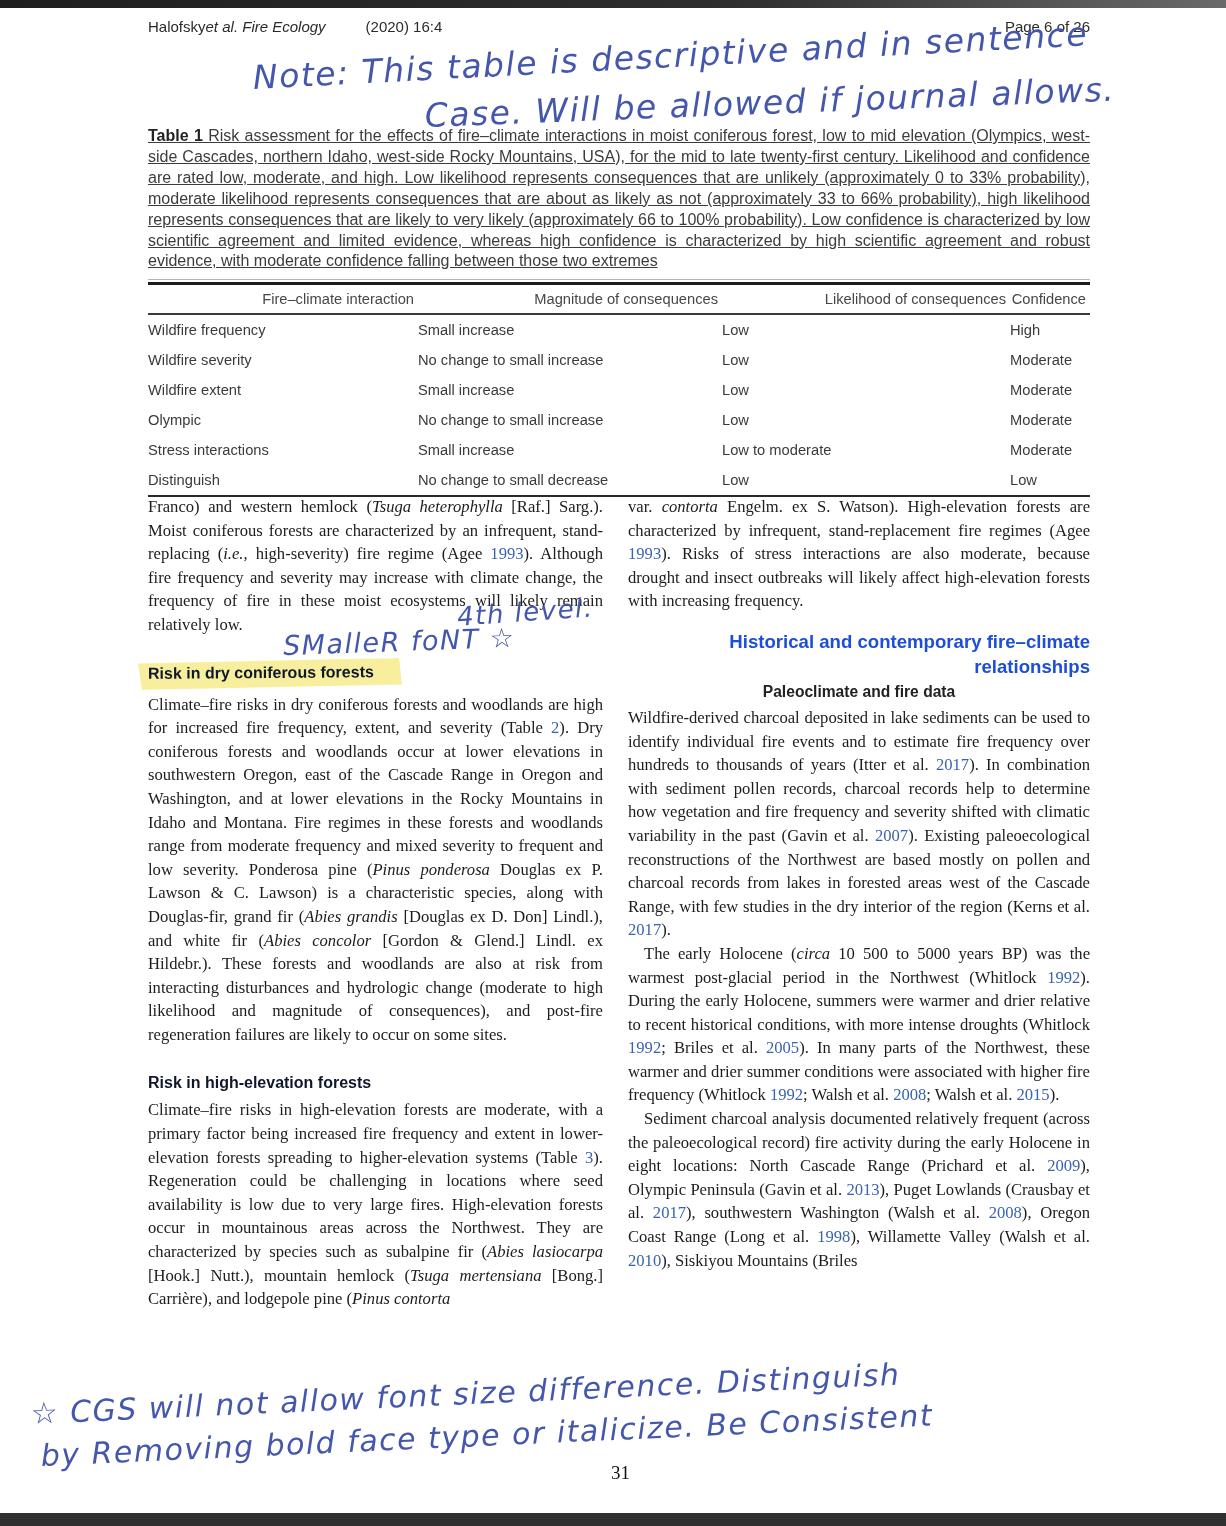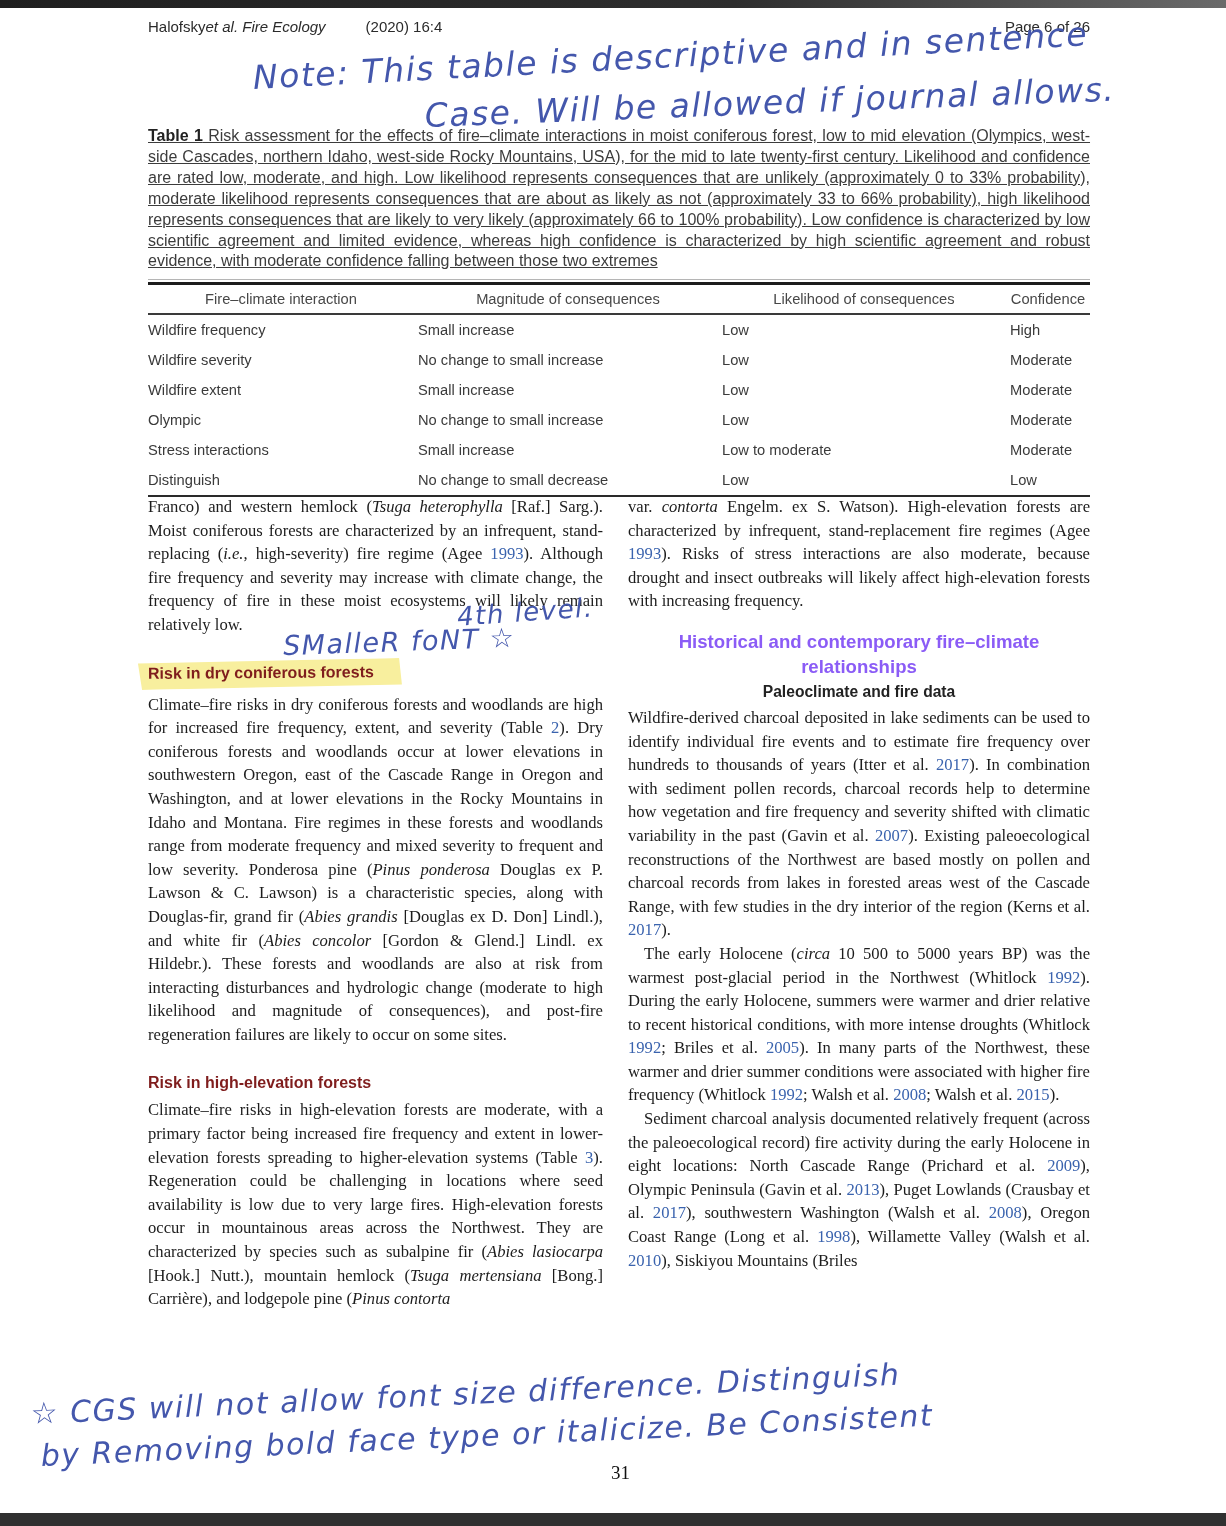--- a/index.html
+++ b/index.html
@@ -30,38 +30,38 @@
   
   .caption{position:absolute;top:126px;left:148px;width:942px;font-size:16px;line-height:20.9px;
            color:#3c3c3c;text-align:justify;text-decoration:underline;}
   .caption b{color:#222;}
 
   
   .tblwrap{position:absolute;top:279px;left:148px;width:942px;border-top:1px solid #b5b5b5;padding-top:2px;}
   table.risk{width:942px;border-collapse:collapse;table-layout:fixed;
              border-top:3px solid #1c1c1c;border-bottom:2px solid #2a2a2a;
              font-size:14.7px;color:#3a3a3a;}
-  table.risk th{font-weight:400;color:#474747;text-align:center;padding:6px 4px 6px 0;
+  table.risk th{font-weight:400;color:#474747;text-align:right;padding:6px 4px 6px 0;
                 border-bottom:2px solid #3a3a3a;}
   table.risk td{padding:7px 4px 7px 0;}
 
   
   .col{position:absolute;top:495px;width:455px;font-family:"Liberation Serif",serif;
        font-size:16.6px;line-height:23.6px;text-align:justify;color:#1c1c1c;}
   .col-left{left:148px;}
   .col-right{left:628px;width:462px;}
   .col p{margin:0;}
   .col p.indent{text-indent:16px;}
   .it{font-style:italic;}
   .cite{color:var(--link,#3a63ae);}
   .subhead{font-family:"Liberation Sans",sans-serif;font-weight:700;font-size:16px;
-           line-height:22px;color:#7f1d1d;margin:22px 0 4px 0;text-align:left;}
+           line-height:22px;color:#0f172a;margin:22px 0 4px 0;text-align:left;}
   .subhead.tight{margin-top:26px;}
   .sechead{font-family:"Liberation Sans",sans-serif;font-weight:700;font-size:18.6px;
-           line-height:25px;color:#8b5cf6;margin:16px 0 2px 0;text-align:center;}
+           line-height:25px;color:#1d4ed8;margin:16px 0 2px 0;text-align:right;}
   .subsubhead{font-family:"Liberation Sans",sans-serif;font-weight:700;font-size:15.6px;
               line-height:21px;color:#222;margin:2px 0 4px 0;text-align:center;}
   .hl{background:var(--highlight,#f8ef9e);display:inline-block;padding:3px 28px 5px 10px;
       margin-left:-10px;border-radius:2px;transform:rotate(-0.4deg);
       clip-path:polygon(0 12%,99% 0,100% 88%,1.5% 100%);}
 
   .pagenum{position:absolute;top:1462px;left:611px;font-family:"Liberation Serif",serif;
            font-size:19px;color:#111;}
 </style>
 </head>

